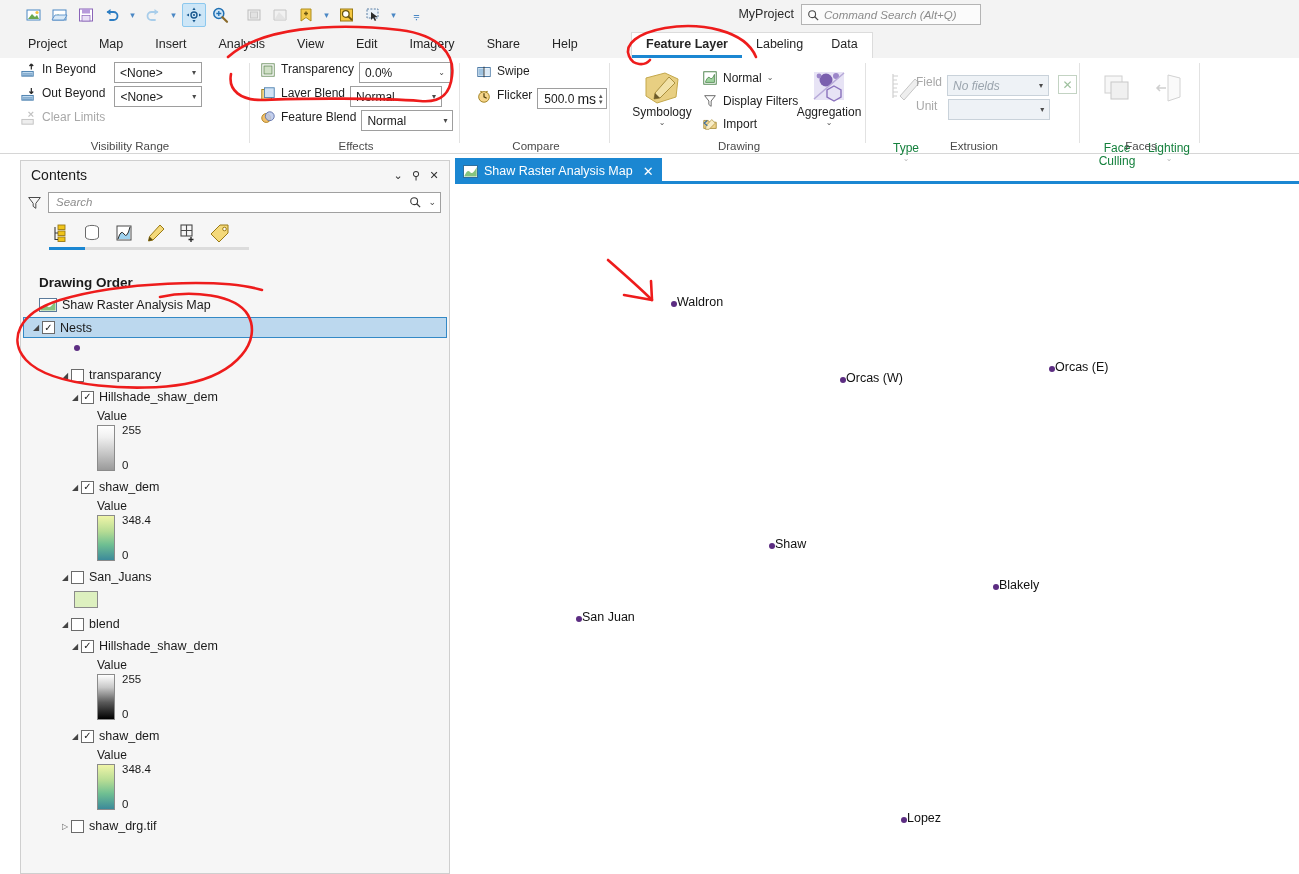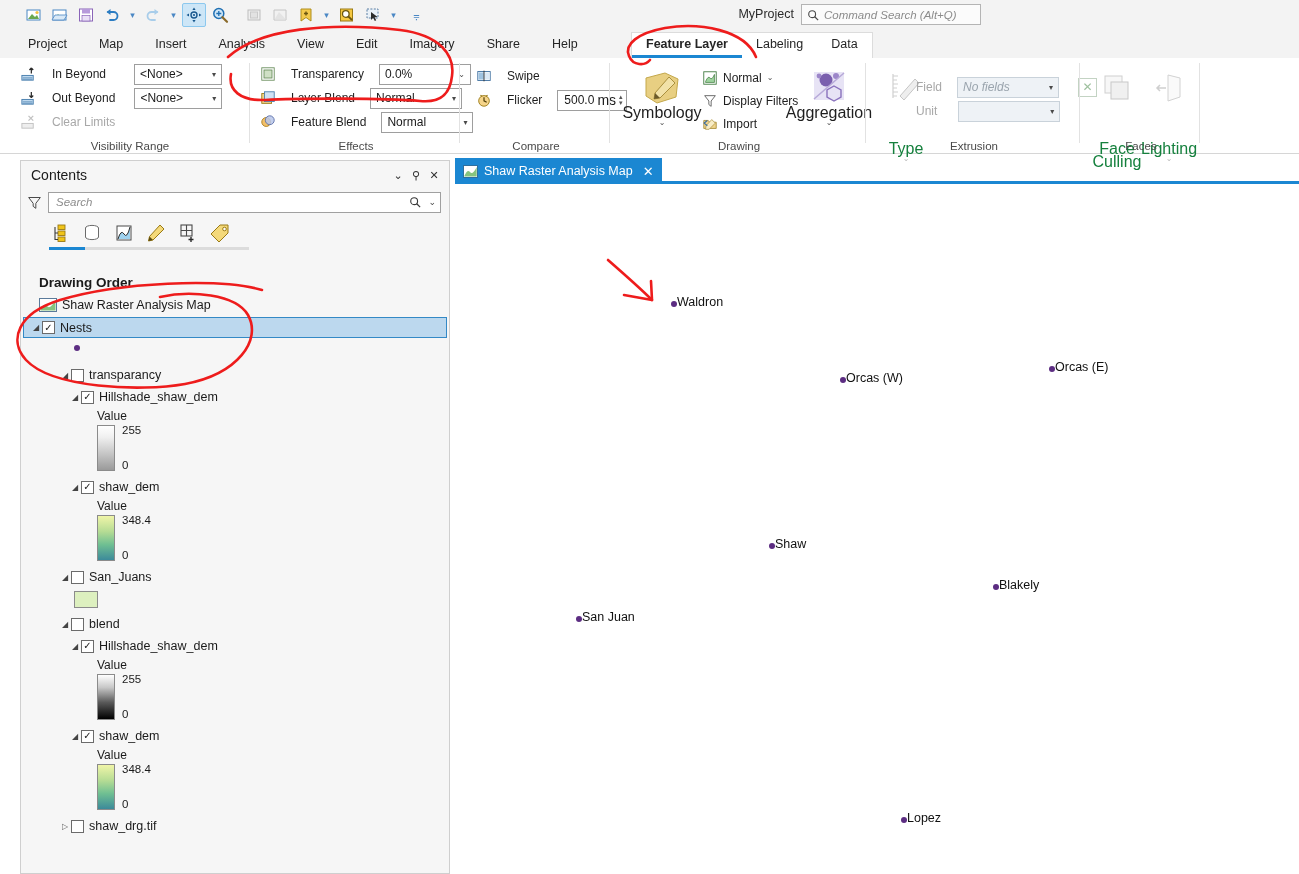--- a/index.html
+++ b/index.html
@@ -67,21 +67,21 @@
     background:#ffffff; border-bottom:1px solid #d6d6d6;
   }
   .rgroup { position:absolute; top:0; height:96px; }
   .rgroup .glabel {
     position:absolute; bottom:2px; left:0; width:100%; text-align:center;
     font-size:11.5px; color:#4a4a4a;
   }
   .rgroup .gsep {
     position:absolute; right:0; top:5px; height:80px; width:1px; background:#e2e2e2;
   }
-  .rrow { display:flex; align-items:center; height:24px; gap:15px; }
+  .rrow { display:flex; align-items:flex-start; height:24px; gap:5px; }
   .rlabel { font-size:12px; color:#1e1e1e; white-space:nowrap; }
   .rlabel.dis { color:#a8a8a8; }
   .combo {
     height:21px; border:1px solid #9e9e9e; background:#fff;
     display:flex; align-items:center; padding:0 2px 0 5px;
     font-size:12px; color:#1a1a1a; justify-content:space-between;
   }
   .combo.dis { background:#eef2f6; border-color:#c9d2da; color:#9aa4ad; }
   .combo .cv { white-space:nowrap; overflow:hidden; }
   .combo .ar { color:#4a4a4a; font-size:8px; padding:0 3px; }
@@ -89,21 +89,21 @@
     height:21px; border:1px solid #9e9e9e; background:#fff;
     display:flex; align-items:center; padding:0 1px 0 6px;
     font-size:12px; justify-content:space-between;
   }
   .spin .updn { display:flex; flex-direction:column; color:#555; font-size:7px; line-height:6px; padding:0 3px; }
 
   .bigbtn {
     display:flex; flex-direction:column; align-items:center; width:auto;
   }
   .bigbtn .bi { height:38px; display:flex; align-items:flex-end; justify-content:center; }
-  .bigbtn .bl { font-size:16px; color:#1e1e1e; text-align:center; line-height:13px; }
+  .bigbtn .bl { font-size:12px; color:#1e1e1e; text-align:center; line-height:13px; }
   .bigbtn .bl.dis { color:#15803d;margin-top:36px; }
   .bigbtn .bc { font-size:8px; color:#555; line-height:8px; }
   .bigbtn .bc.dis { color:#bbb; }
 
   .smrow { display:flex; align-items:center; gap:5px; height:23px; }
   .smrow .sl { font-size:12px; color:#1e1e1e; }
   .chev { font-size:8px; color:#555; }
 
   
   .contents {

